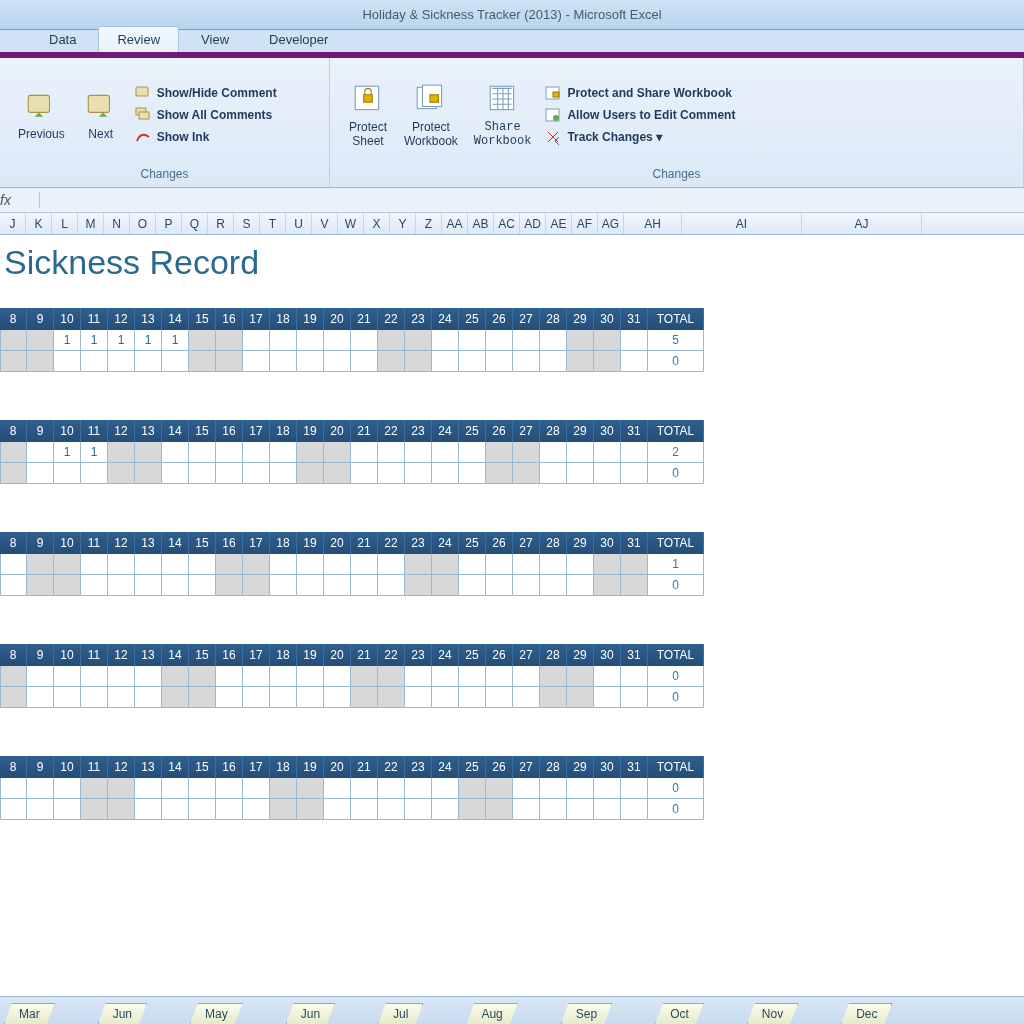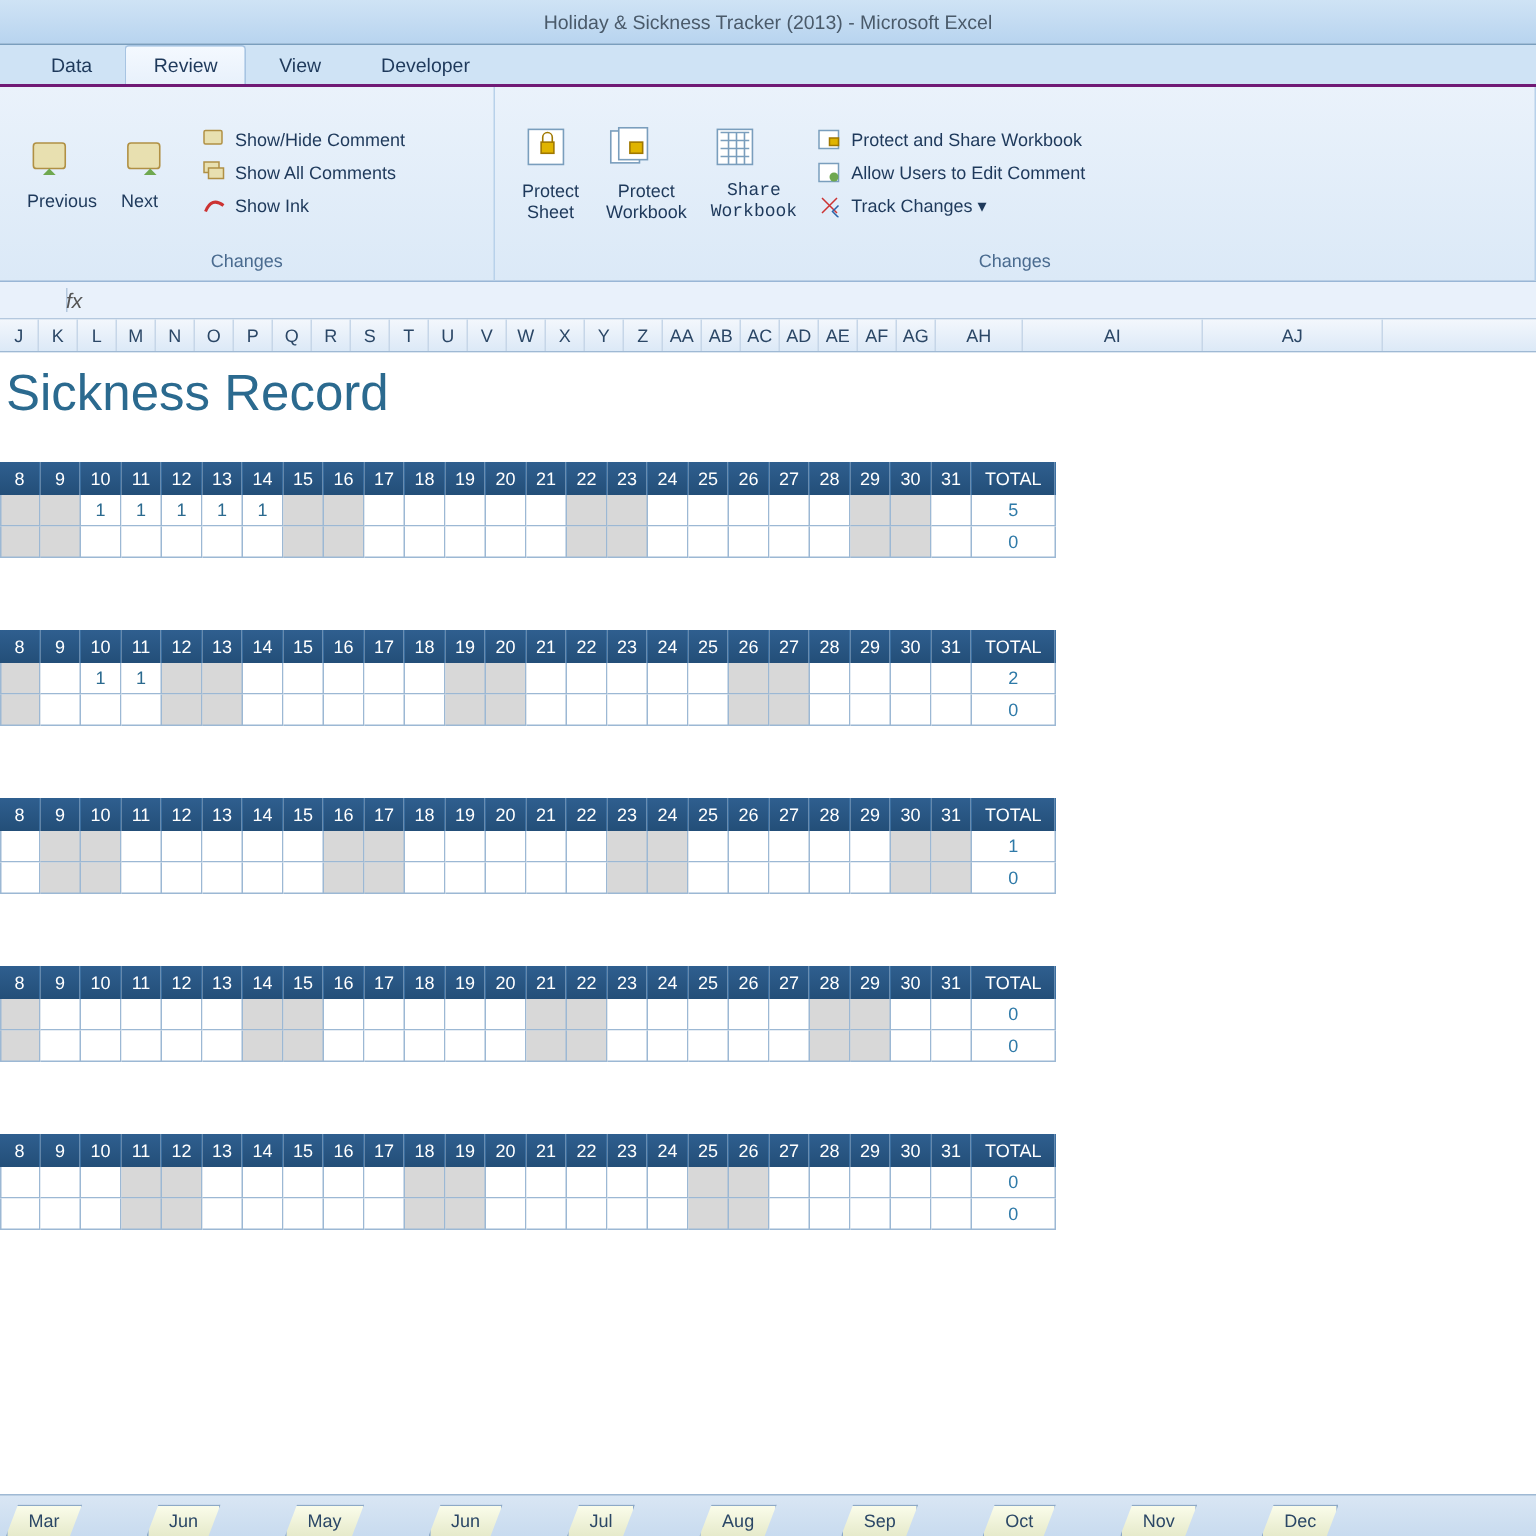--- a/index.html
+++ b/index.html
@@ -10,23 +10,23 @@
     background: linear-gradient(#cfe3f5, #b8d4ef);
     border-bottom: 1px solid #7a9ebd;
     display: flex; align-items: center; justify-content: center;
     font-size: 13px; color: #4a5a6a;
   }
   
   .ribbon-tabs {
     height: 28px;
     background: #cfe3f5;
     display: flex; align-items: flex-end;
-    padding-left: 16px;
+    padding-left: 31px;
     gap: 4px;
-    border-bottom: 2px solid #701a75;
+    border-bottom: 6px solid #701a75;
   }
   .ribbon-tab {
     padding: 5px 18px;
     color: #1e395b;
     font-size: 13px;
     cursor: pointer;
     border-top-left-radius: 3px;
     border-top-right-radius: 3px;
   }
   .ribbon-tab.active {
@@ -47,35 +47,35 @@
     display: flex; flex-direction: column;
     height: 100%;
   }
   .ribbon-group-body { flex: 1; display: flex; align-items: center; }
   .ribbon-group-label {
     height: 18px;
     text-align: center;
     font-size: 12px;
     color: #4a6b8f;
   }
-  .big-btn { display: flex; flex-direction: column; align-items: flex-start; justify-content: center; padding: 4px 8px; cursor: pointer; min-width: 56px; }
+  .big-btn { display: flex; flex-direction: column; align-items: center; justify-content: center; padding: 4px 8px; cursor: pointer; min-width: 56px; }
   .big-btn .icon { width: 34px; height: 34px; margin-bottom: 4px; }
   .big-btn .lbl { font-size: 12px; color: #1e395b; text-align:center; line-height:14px;}
   .mini-col { display:flex; flex-direction:column; gap:6px; padding-left:6px;}
-  .mini-item { display:flex; align-items:center; gap:6px; font-size:12px; color:#1e395b; cursor:pointer;}
+  .mini-item { display:flex; align-items:center; gap:6px; font-size:12px; color:#1e395b; cursor:pointer;font-weight:bold;}
   .mini-item .icon { width:16px; height:16px;}
   
   .formula-bar {
     height: 25px;
     background: #e9f1fb;
     border-bottom: 1px solid #b4c8de;
     display:flex; align-items:center;
   }
   .fx {
-    width:40px; font-style:italic; color:#555; border-right:1px solid #b4c8de; font-size:14px;padding-left:44px;
+    width:40px; font-style:italic; color:#555; border-right:1px solid #b4c8de; font-size:14px;
   }
   .formula-input {
     flex:1; padding:0 8px; background:#fff; height:20px; line-height:20px; font-size:13px; border:none; margin-left:3px;
   }
   
   .col-headers {
     height: 22px;
     background: linear-gradient(#f3f7fc, #dce9f7);
     border-bottom: 1px solid #9fb9d4;
     display:flex;

